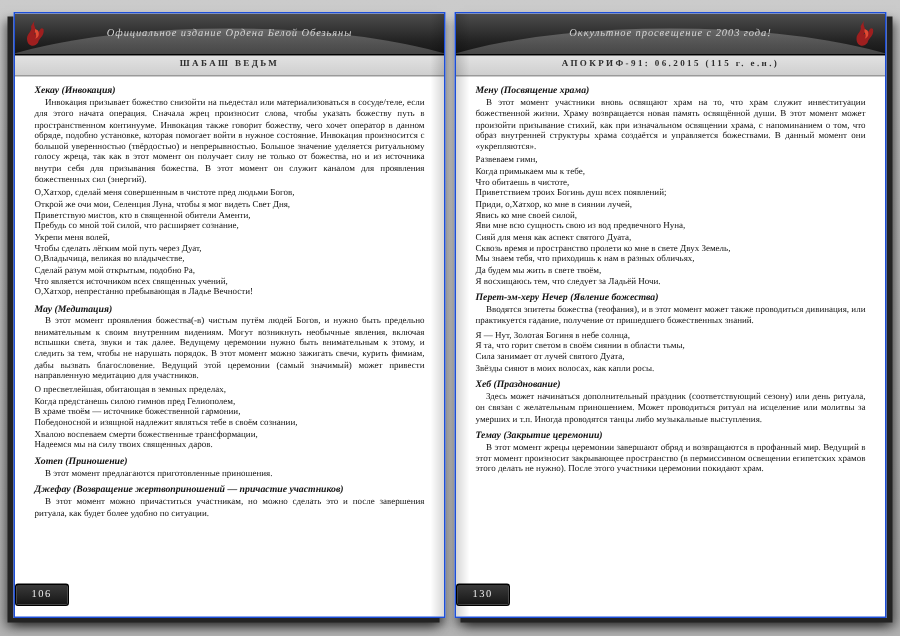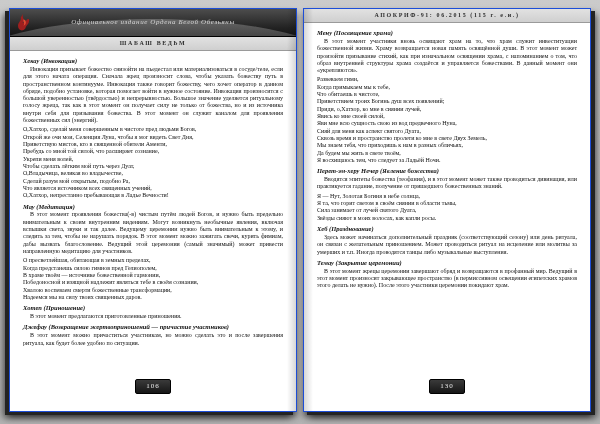--- a/index.html
+++ b/index.html
@@ -51,21 +51,21 @@
   .page-body{
     padding:6px 13px 0 13px;height:336px;overflow:hidden;
     font-size:6px;line-height:1.22;color:#121212;text-align:justify;
   }
   .sec-heading{font-weight:bold;font-style:italic;font-size:6.5px;margin:3px 0 1px;text-align:left;}
   .section:first-child .sec-heading{margin-top:0;}
   .sec-para{margin:0 0 2px;text-indent:7px;}
   .verse{margin:1px 0 3px;text-align:left;}
   .verse-line{text-align:left;}
 
-  .page-footer{position:absolute;bottom:17px;left:0;width:100%;text-align:center;z-index:6;}
+  .page-footer{position:absolute;bottom:7px;left:0;width:100%;z-index:6;}
   .page-num-badge{
     display:inline-block;background:linear-gradient(180deg,#3a3a3a,#161616);
     color:#ececec;font-size:7px;line-height:11px;padding:1px 10px;
     border:1px solid #000;border-radius:2px;letter-spacing:1px;
   }
 </style>
 </head>
 <body>
 
 <div class="spread">
@@ -118,20 +118,27 @@
         <p class="sec-para">В этот момент можно причаститься участникам, но можно сделать это и после завершения ритуала, как будет более удобно по ситуации.</p>
       </div>
     </div>
 
     <div class="page-footer">
       <span class="page-num-badge">106</span>
     </div>
   </div>
 
   <div class="page right">
+    <div class="page-banner">
+      <svg class="flame at-right" viewBox="0 0 20 24">
+        <path d="M10 1 C7 6 13 8 9 12 C14 11 13 6 16 8 C17 13 13 14 12 18 C9 22 4 20 4 15 C4 11 8 10 7 6 Z" fill="#9e1f1f"></path>
+        <path d="M10 8 C9 11 12 12 10 15 C13 14 13 11 12 9 Z" fill="#e04b33"></path>
+      </svg>
+      <span class="banner-title">Оккультное просвещение с 2003 года!</span>
+    </div>
     <div class="page-strip">АПОКРИФ-91: 06.2015 (115 г. е.н.)</div>
 
     <div class="page-body">
       <div class="section">
         <div class="sec-heading">Мену (Посвящение храма)</div>
         <p class="sec-para">В этот момент участники вновь освящают храм на то, что храм служит инвеституации божественной жизни. Храму возвращается новая память освящённой души. В этот момент может произойти призывание стихий, как при изначальном освящении храма, с напоминанием о том, что образ внутренней структуры храма создаётся и управляется божествами. В данный момент они «укрепляются».</p>
         <div class="verse">
             <div class="verse-line">Развеваем гимн,</div>
             <div class="verse-line">Когда примыкаем мы к тебе,</div>
             <div class="verse-line">Что обитаешь в чистоте,</div>

